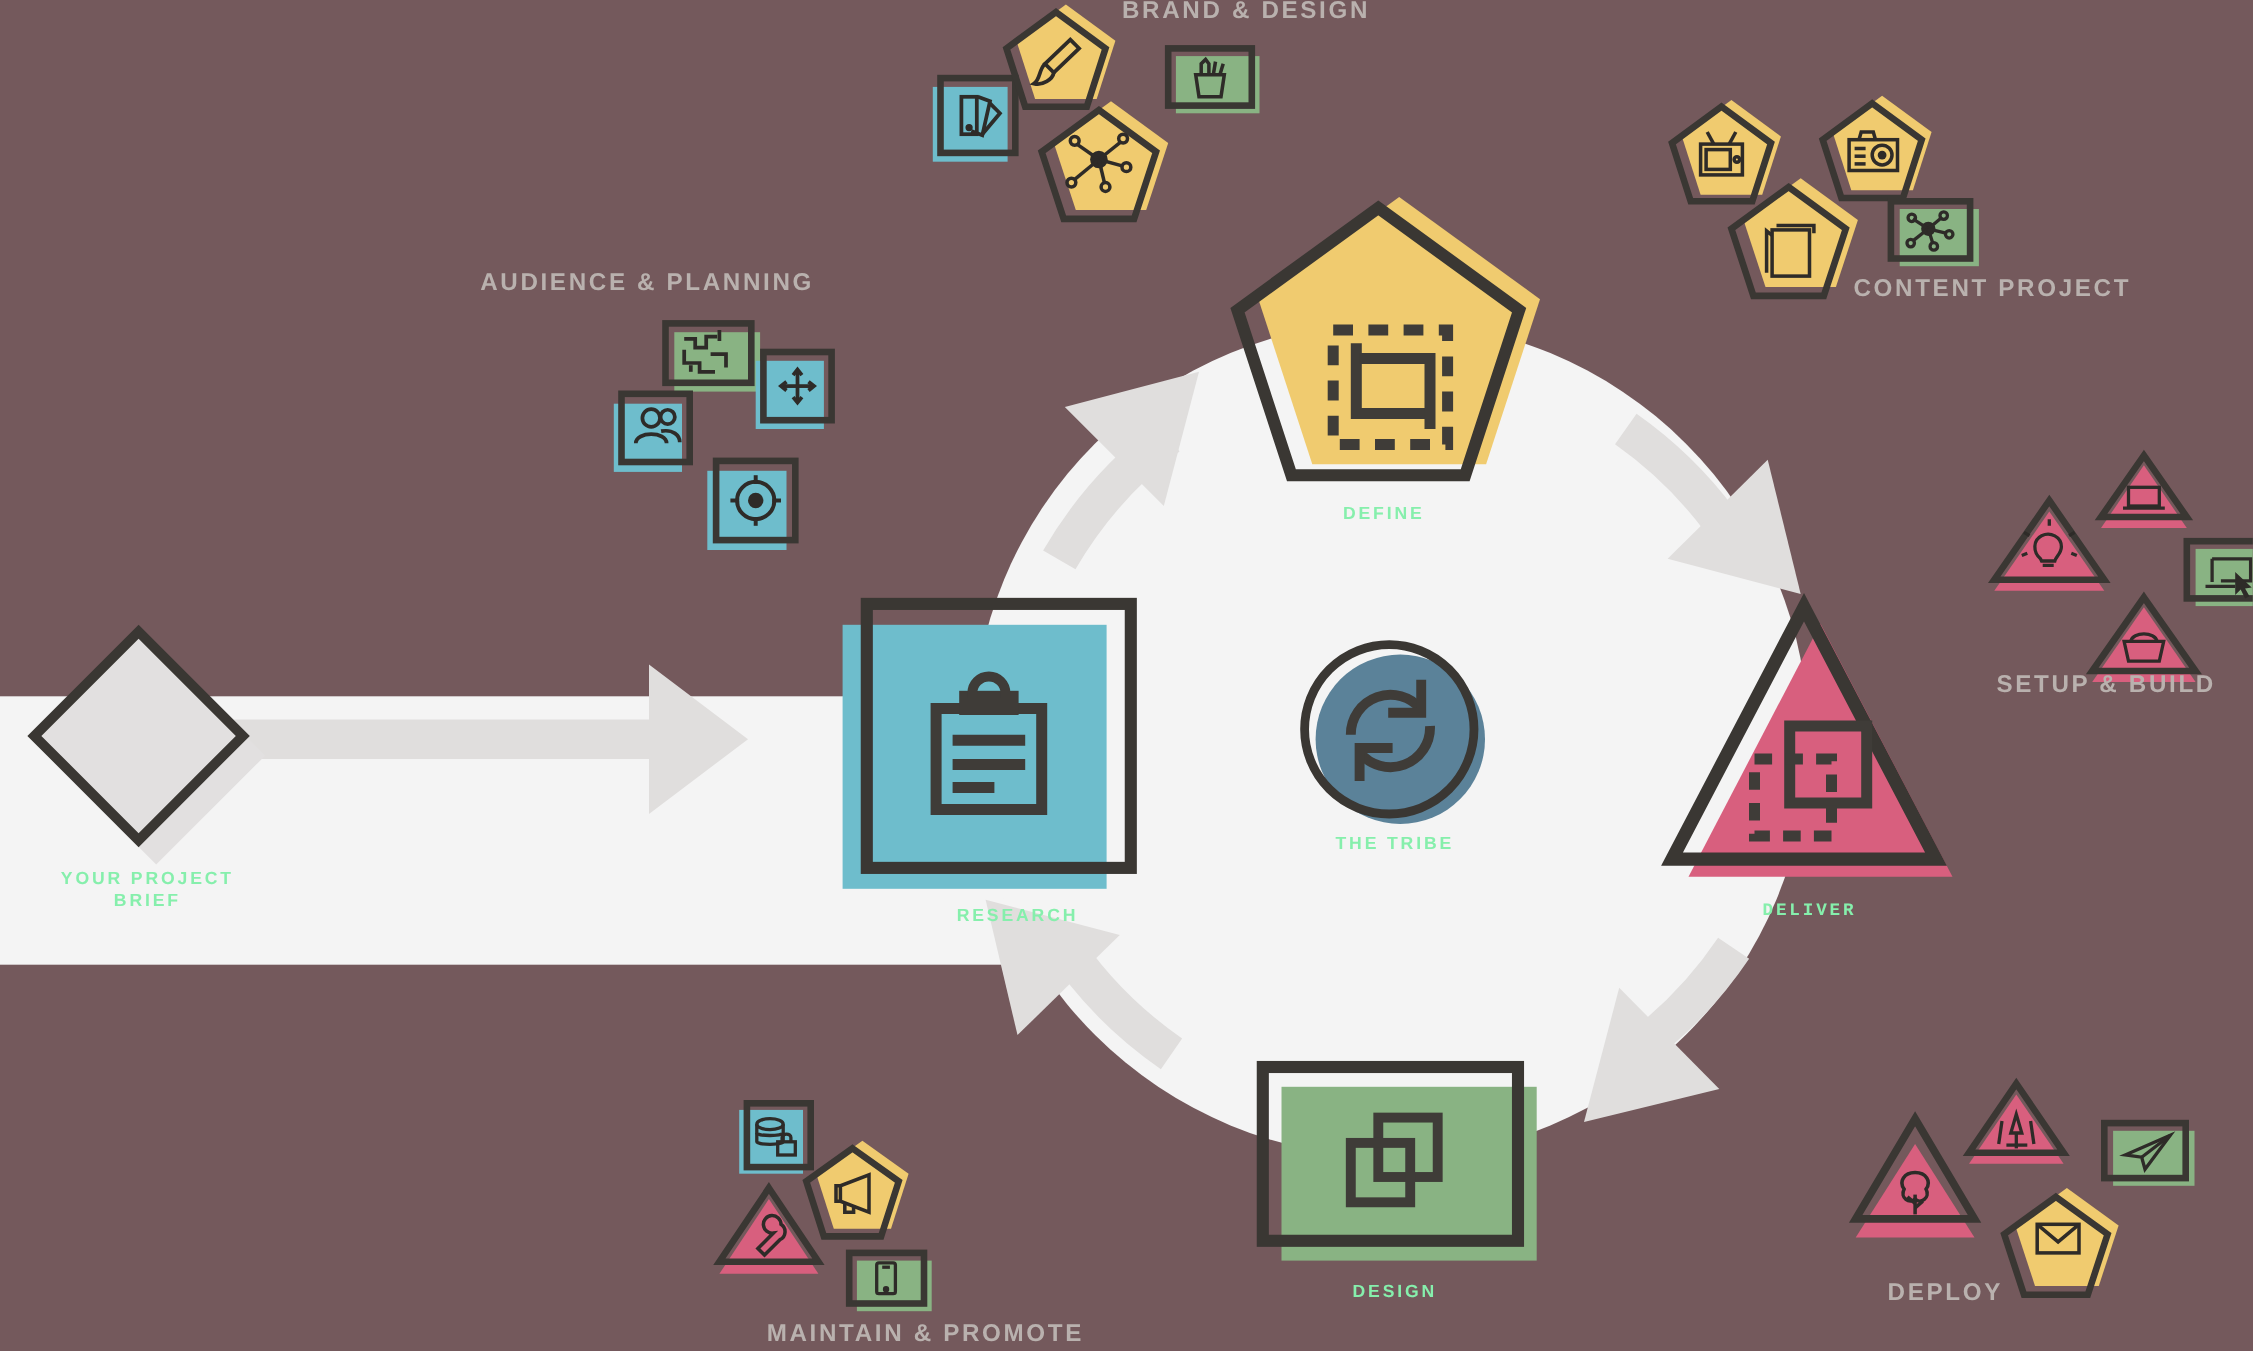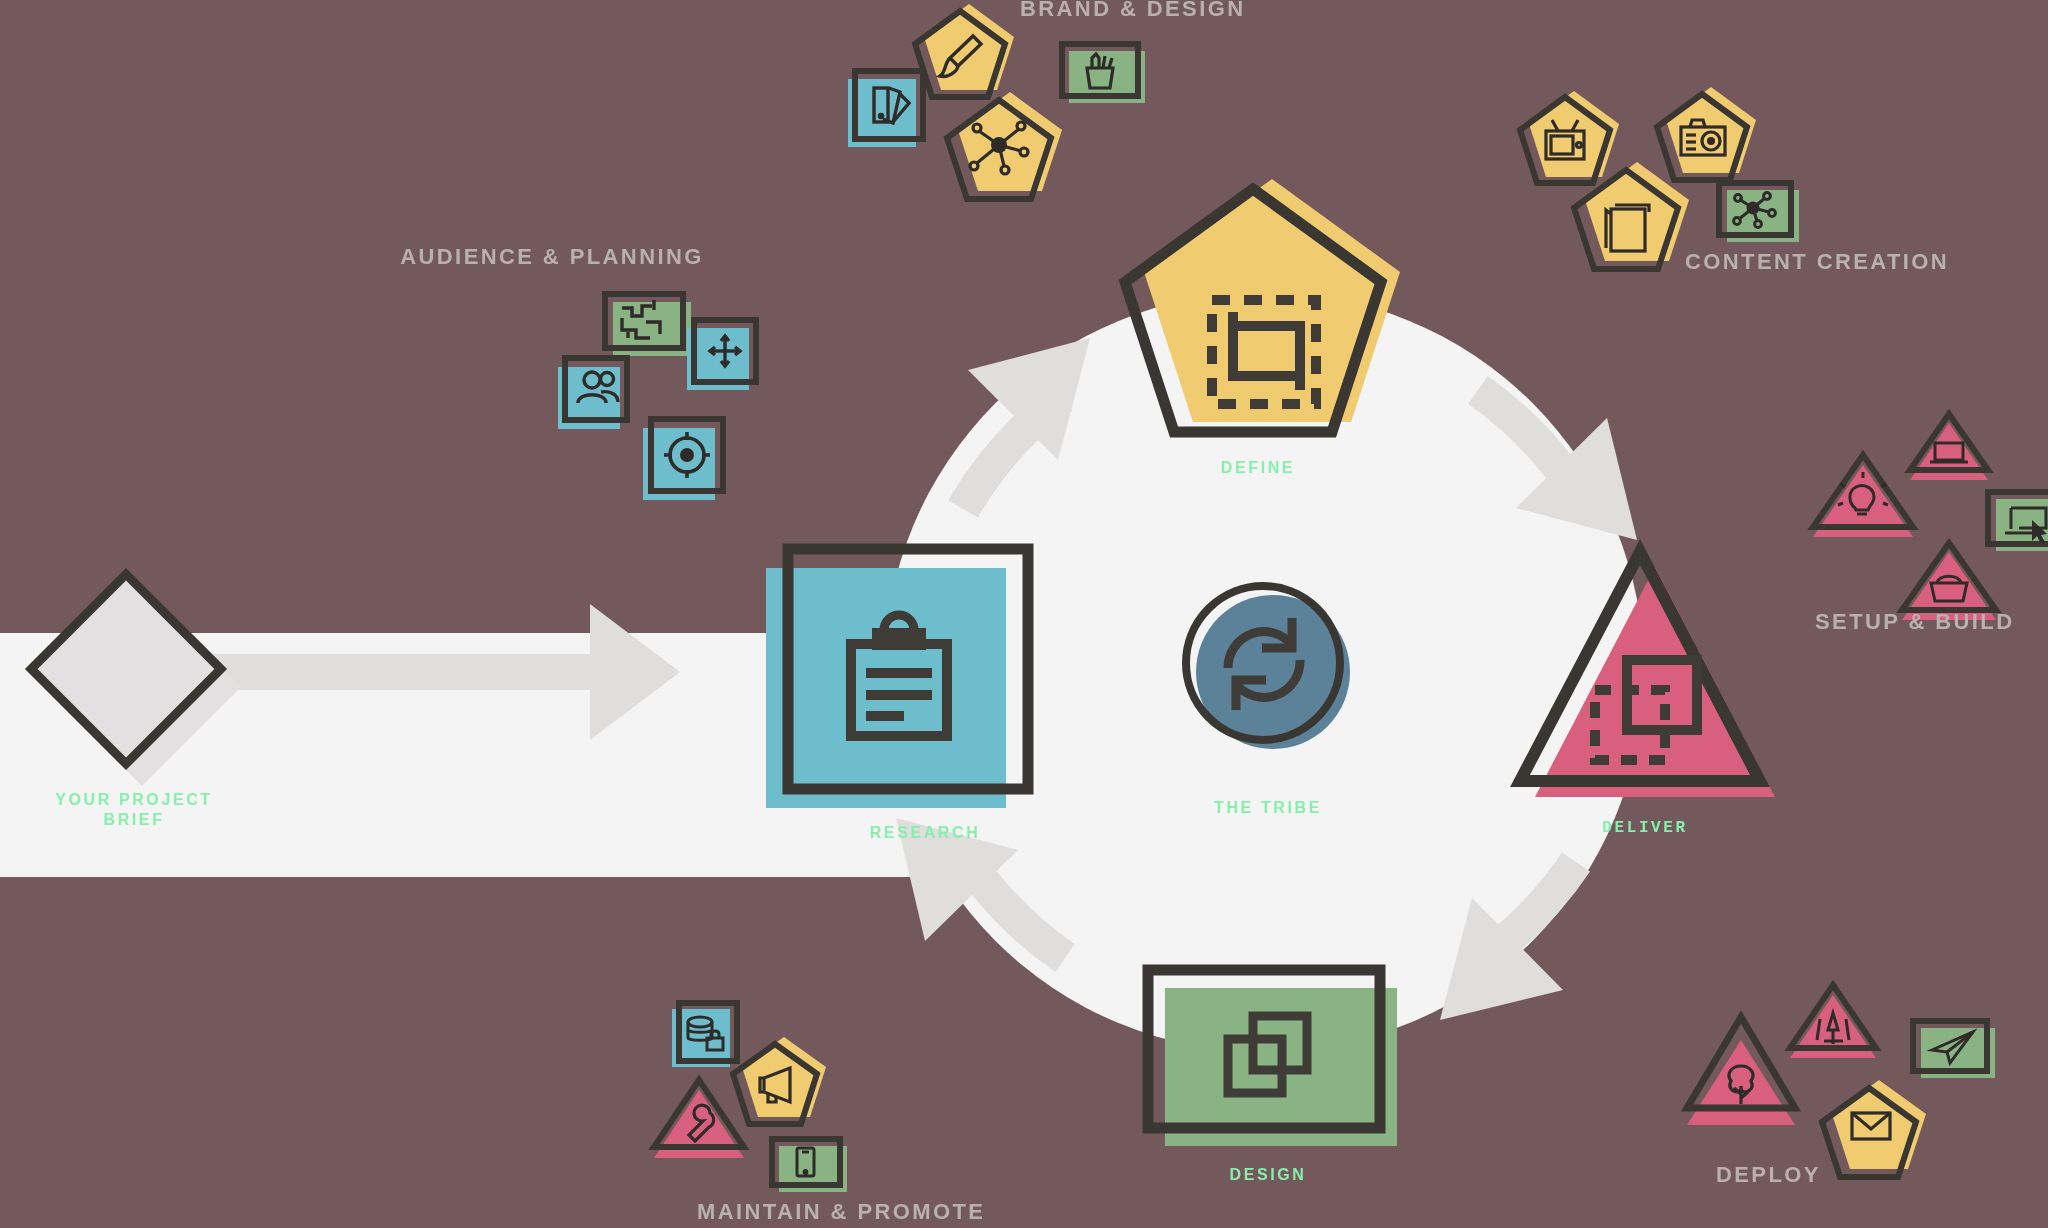--- a/index.html
+++ b/index.html
@@ -430,27 +430,27 @@
   </div>
 
   <div class="lbl lbl-main" style="left:805px;top:823px;width:240px;">RESEARCH</div>
 
   <div class="lbl lbl-main" style="left:1133px;top:458px;width:250px;">DEFINE</div>
 
   <div class="lbl lbl-main" style="left:1520px;top:818px;width:250px;font-family:Liberation Mono, monospace;">DELIVER</div>
 
   <div class="lbl lbl-main" style="left:1148px;top:1165px;width:240px;">DESIGN</div>
 
-  <div class="lbl lbl-main" style="left:1148px;top:798px;width:240px;">THE TRIBE</div>
-
-  <div class="lbl lbl-cluster" style="left:352px;top:243px;width:400px;text-align:center;">AUDIENCE &amp; PLANNING</div>
+  <div class="lbl lbl-main" style="left:1148px;top:758px;width:240px;">THE TRIBE</div>
+
+  <div class="lbl lbl-cluster" style="left:340px;top:243px;width:400px;text-align:right;">AUDIENCE &amp; PLANNING</div>
 
   <div class="lbl lbl-cluster" style="left:1020px;top:-5px;width:380px;text-align:left;">BRAND &amp; DESIGN</div>
 
-  <div class="lbl lbl-cluster" style="left:1685px;top:248px;width:360px;text-align:left;">CONTENT CREATION</div>
+  <div class="lbl lbl-cluster" style="left:1685px;top:248px;width:360px;text-align:left;">CONTENT PROJECT</div>
 
   <div class="lbl lbl-cluster" style="left:1815px;top:608px;width:300px;text-align:left;">SETUP &amp; BUILD</div>
 
   <div class="lbl lbl-cluster" style="left:1716px;top:1135px;width:240px;text-align:left;margin-top:26px;">DEPLOY</div>
 
   <div class="lbl lbl-cluster" style="left:697px;top:1198px;width:400px;text-align:left;">MAINTAIN &amp; PROMOTE</div>
 
 </div>
 
 </body></html>

